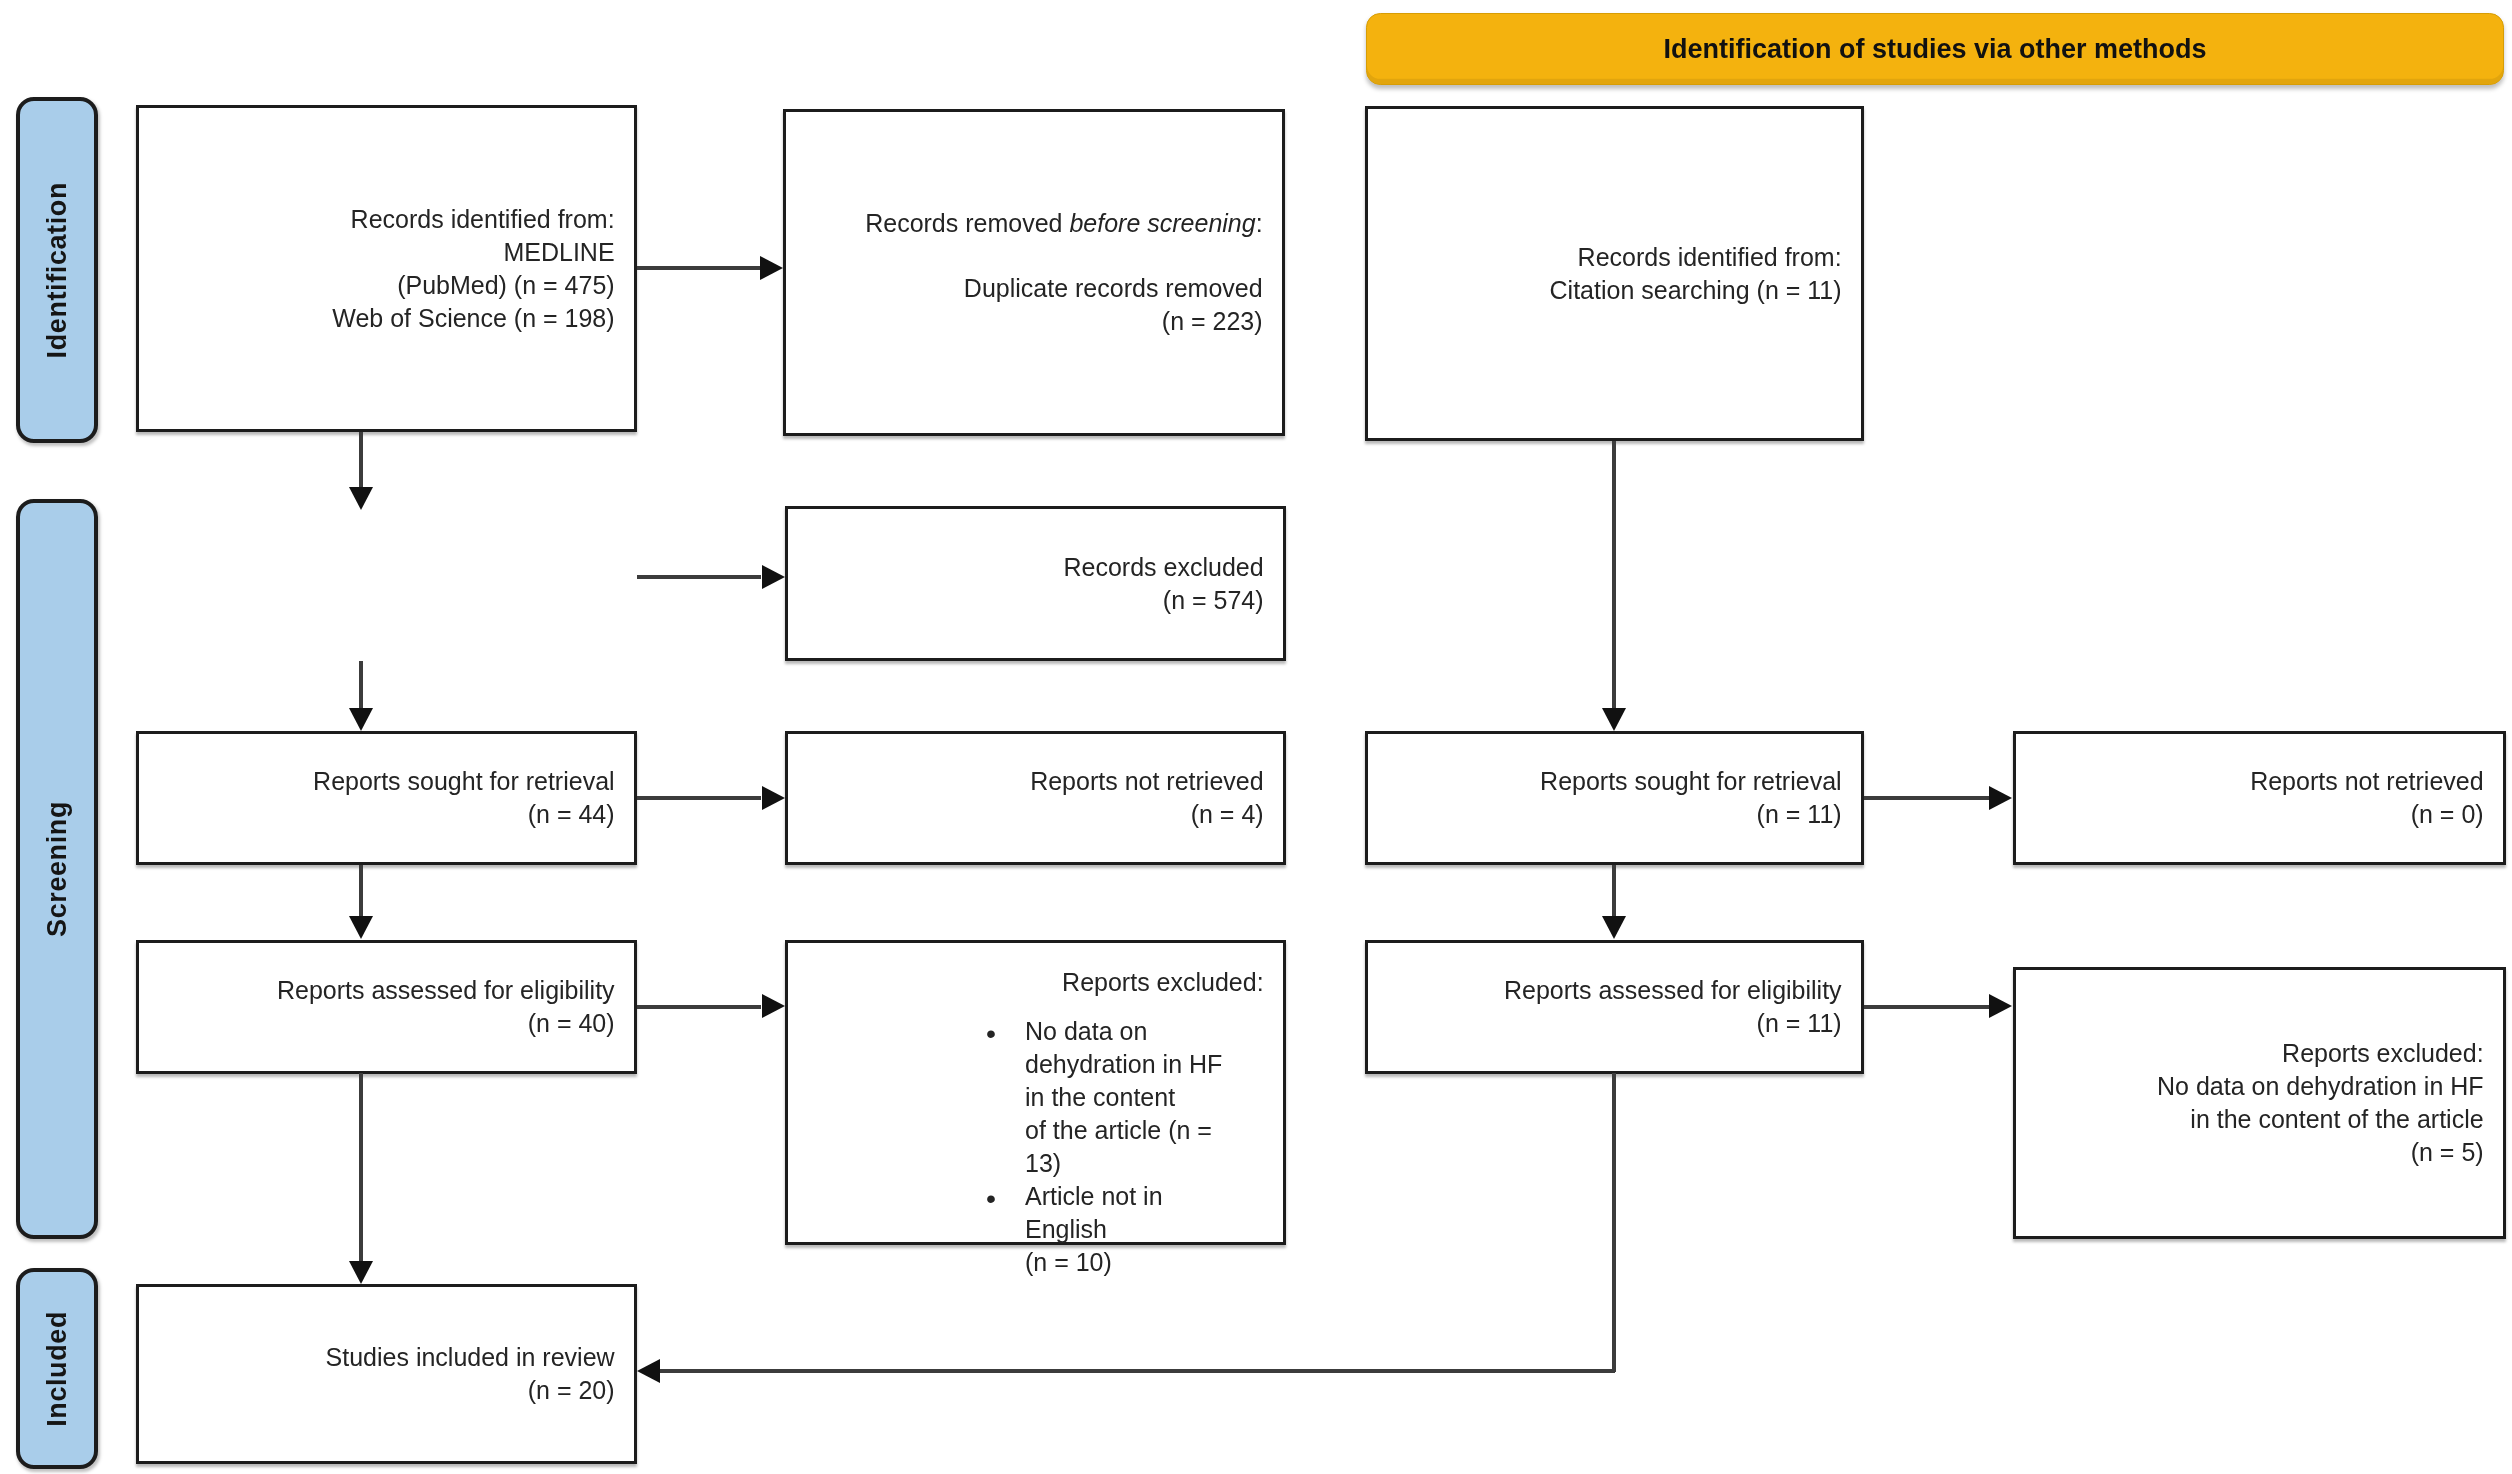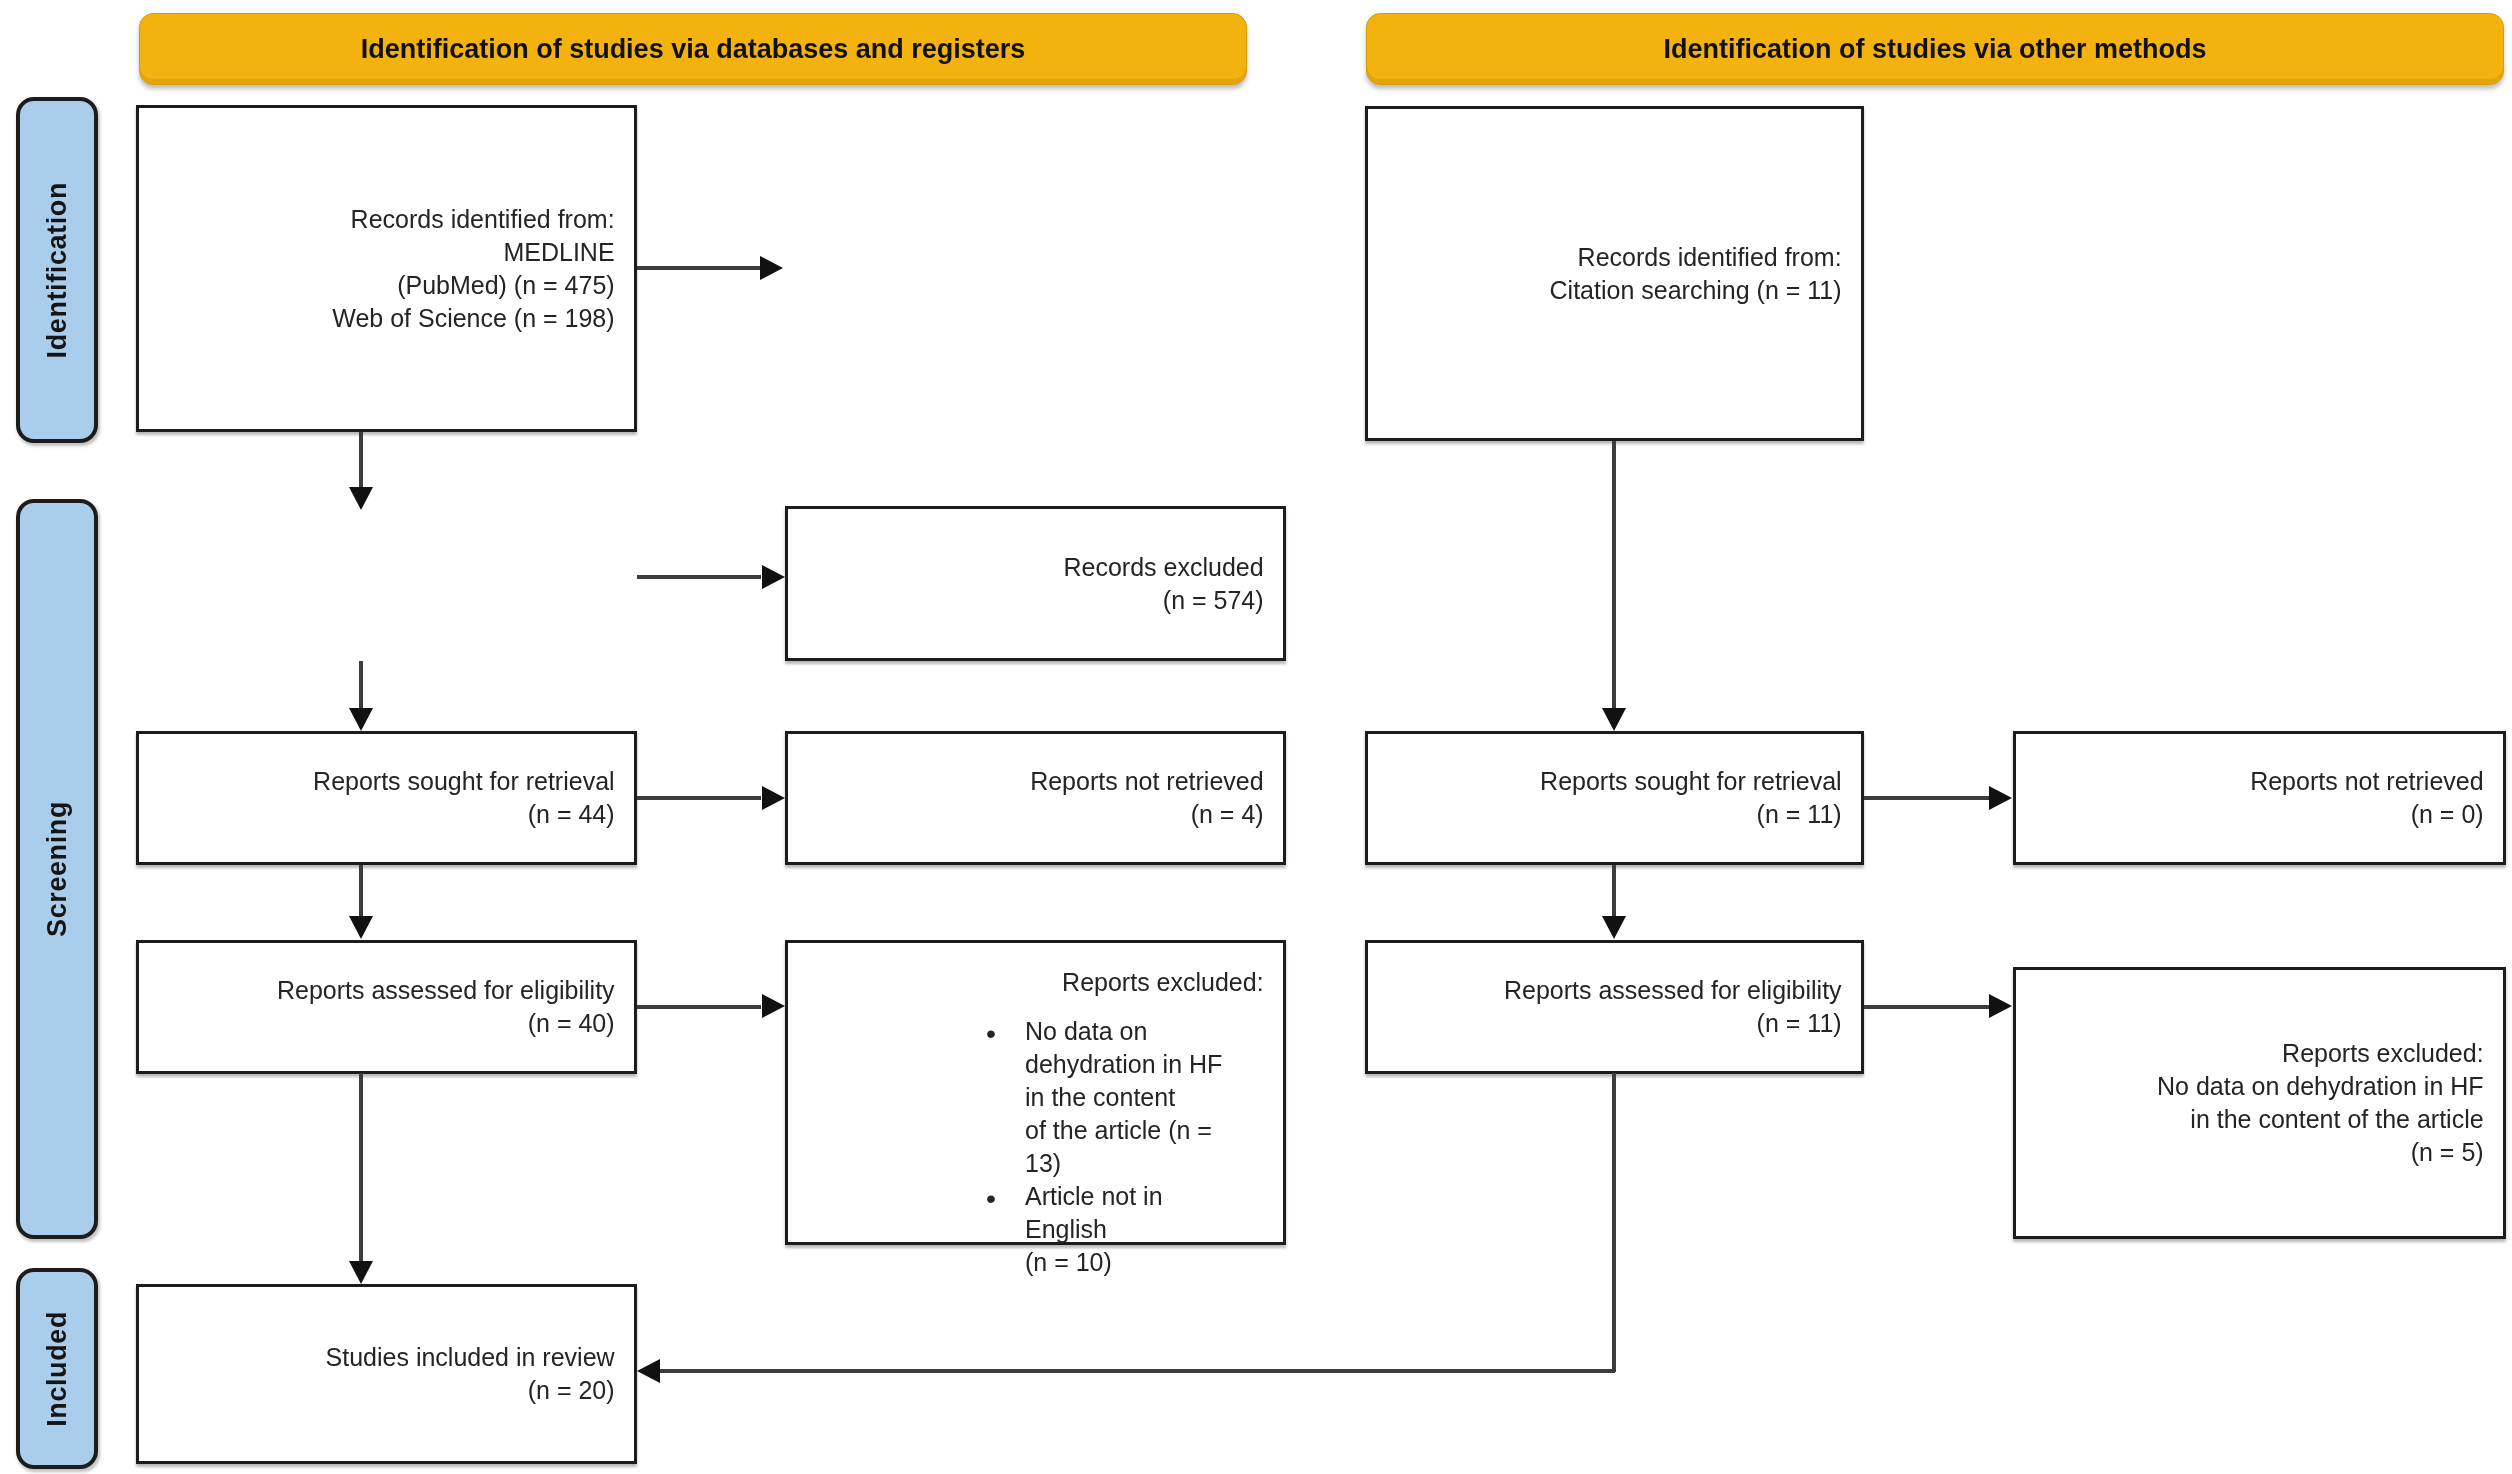--- a/index.html
+++ b/index.html
@@ -67,23 +67,20 @@
   .arrow-right{border-top:12.3px solid transparent;border-bottom:12.3px solid transparent;border-left:23px solid #111;}
   .arrow-left{border-top:12.3px solid transparent;border-bottom:12.3px solid transparent;border-right:23px solid #111;}
   .arrow-down{border-left:12.3px solid transparent;border-right:12.3px solid transparent;border-top:23px solid #111;}
   i{font-style:italic;}
 </style>
 </head>
 <body>
 
 <div id="canvas">
 
-  <div class="banner" style="left:139px;top:13px;width:1106px;height:70px">
-    <span>Identification of studies via databases and registers</span>
-  </div>
   <div class="banner" style="left:1366px;top:13px;width:1136px;height:70px">
     <span>Identification of studies via other methods</span>
   </div>
 
   <div class="stage-tab" style="left:16px;top:97px;width:74px;height:338px">
     <span class="vtext">Identification</span>
   </div>
   <div class="stage-tab" style="left:16px;top:499px;width:74px;height:732px">
     <span class="vtext">Screening</span>
   </div>
@@ -91,20 +88,26 @@
     <span class="vtext">Included</span>
   </div>
 
   <div class="box" style="left:136px;top:105px;width:501px;height:327px">
     <div>Records identified from:</div>
     <div class="indent">MEDLINE</div>
     <div class="indent">(PubMed) (n = 475)</div>
     <div class="indent">Web of Science (n = 198)</div>
   </div>
 
+  <div class="box" style="left:783px;top:109px;width:502px;height:327px">
+    <div><span>Records removed </span><i>before screening</i><span>:</span></div>
+    <div class="gap"></div>
+    <div class="indent" style="padding-left:88px">Duplicate records removed</div>
+    <div class="indent" style="padding-left:88px">(n = 223)</div>
+  </div>
 
   <div class="box" style="left:1365px;top:106px;width:499px;height:335px">
     <div>Records identified from:</div>
     <div class="indent">Citation searching (n = 11)</div>
   </div>
 
   <div class="box" style="left:785px;top:506px;width:501px;height:155px">
     <div>Records excluded</div>
     <div>(n = 574)</div>
   </div>

